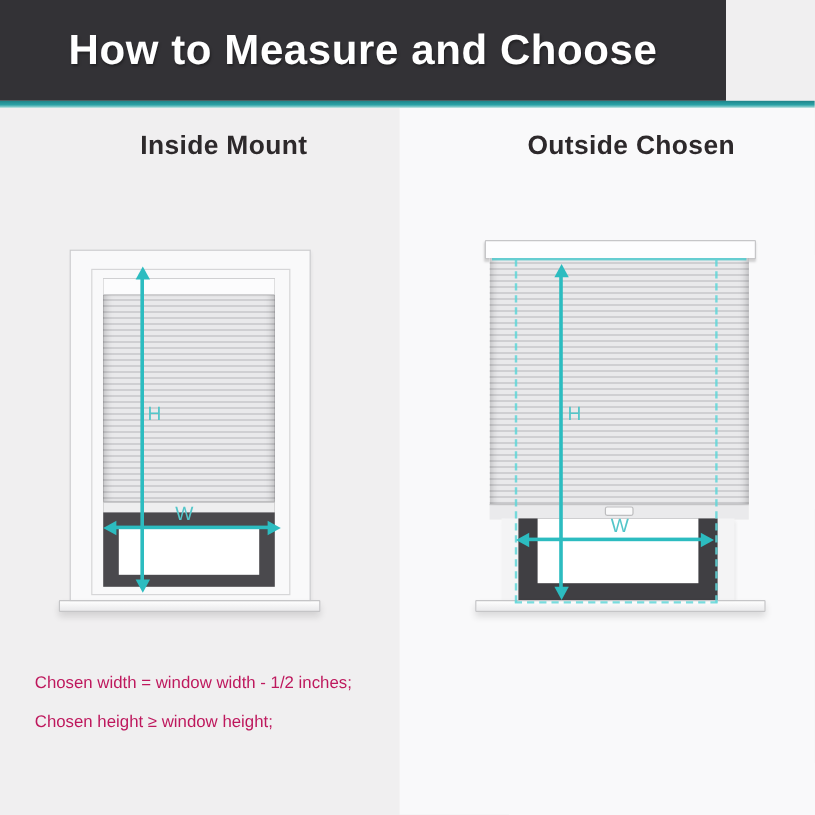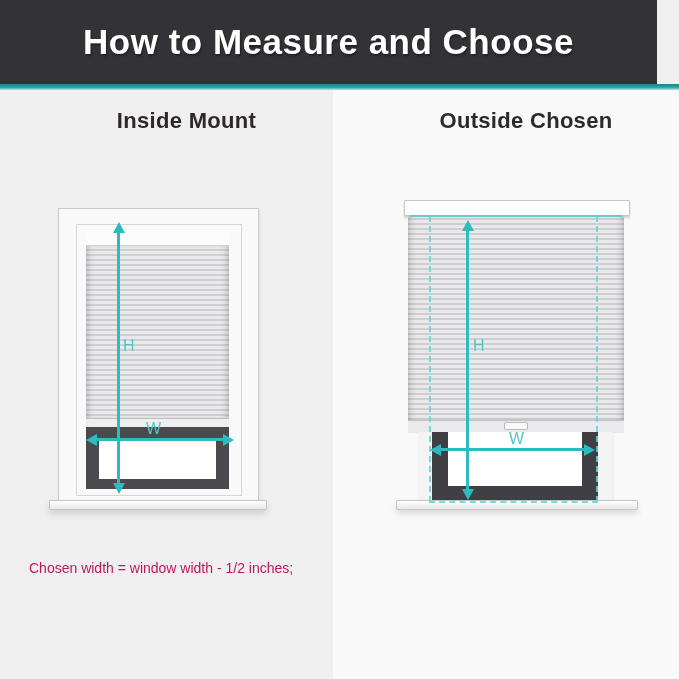--- a/index.html
+++ b/index.html
@@ -1,21 +1,21 @@
 <!DOCTYPE html>
 <html><head>
 <meta charset="utf-8">
 <style>
   html,body { margin:0; padding:0; }
   body {
     width:679px; height:679px; overflow:hidden; position:relative;
     font-family:"Liberation Sans", sans-serif; background:#f0eff0;
   }
   
-  .banner { position:absolute; left:0; top:0; width:657px; height:84px; background:#333236; }
+  .banner { position:absolute; left:0; top:0; width:605px; height:84px; background:#333236; }
   .banner-title {
     width:100%; text-align:center; line-height:84px; font-size:35px; font-weight:bold;
     color:#ffffff; letter-spacing:.5px; text-shadow:1px 2px 2px rgba(0,0,0,.35);
   }
   .stripe {
     position:absolute; left:0; top:84px; width:679px; height:6px;
     background:linear-gradient(180deg,#1f8489 0%,#2ba2a6 55%,#8fd0cf 88%,#ddeeed 100%);
   }
   
   .content { position:absolute; left:0; top:90px; width:679px; height:589px; }
@@ -131,20 +131,21 @@
     </div>
     <div class="sill sill1"></div>
 
     <div class="arrow-v" id="h-arrow1"></div>
     <div class="dim-label" id="h-label1">H</div>
     <div class="arrow-h" id="w-arrow1"></div>
     <div class="dim-label" id="w-label1">W</div>
 
     <div class="notes notes1">
       <div class="note-line">Chosen width = window width - 1/2 inches;</div>
+      <div class="note-line">Chosen height ≥ window height;</div>
     </div>
   </div>
 
   <div class="panel outside">
     <div class="panel-heading">Outside Chosen</div>
 
     <div class="rail2"></div>
     <div class="shade2">
       <div class="pleats pleats2"></div>
       <div class="rail-bot2">

